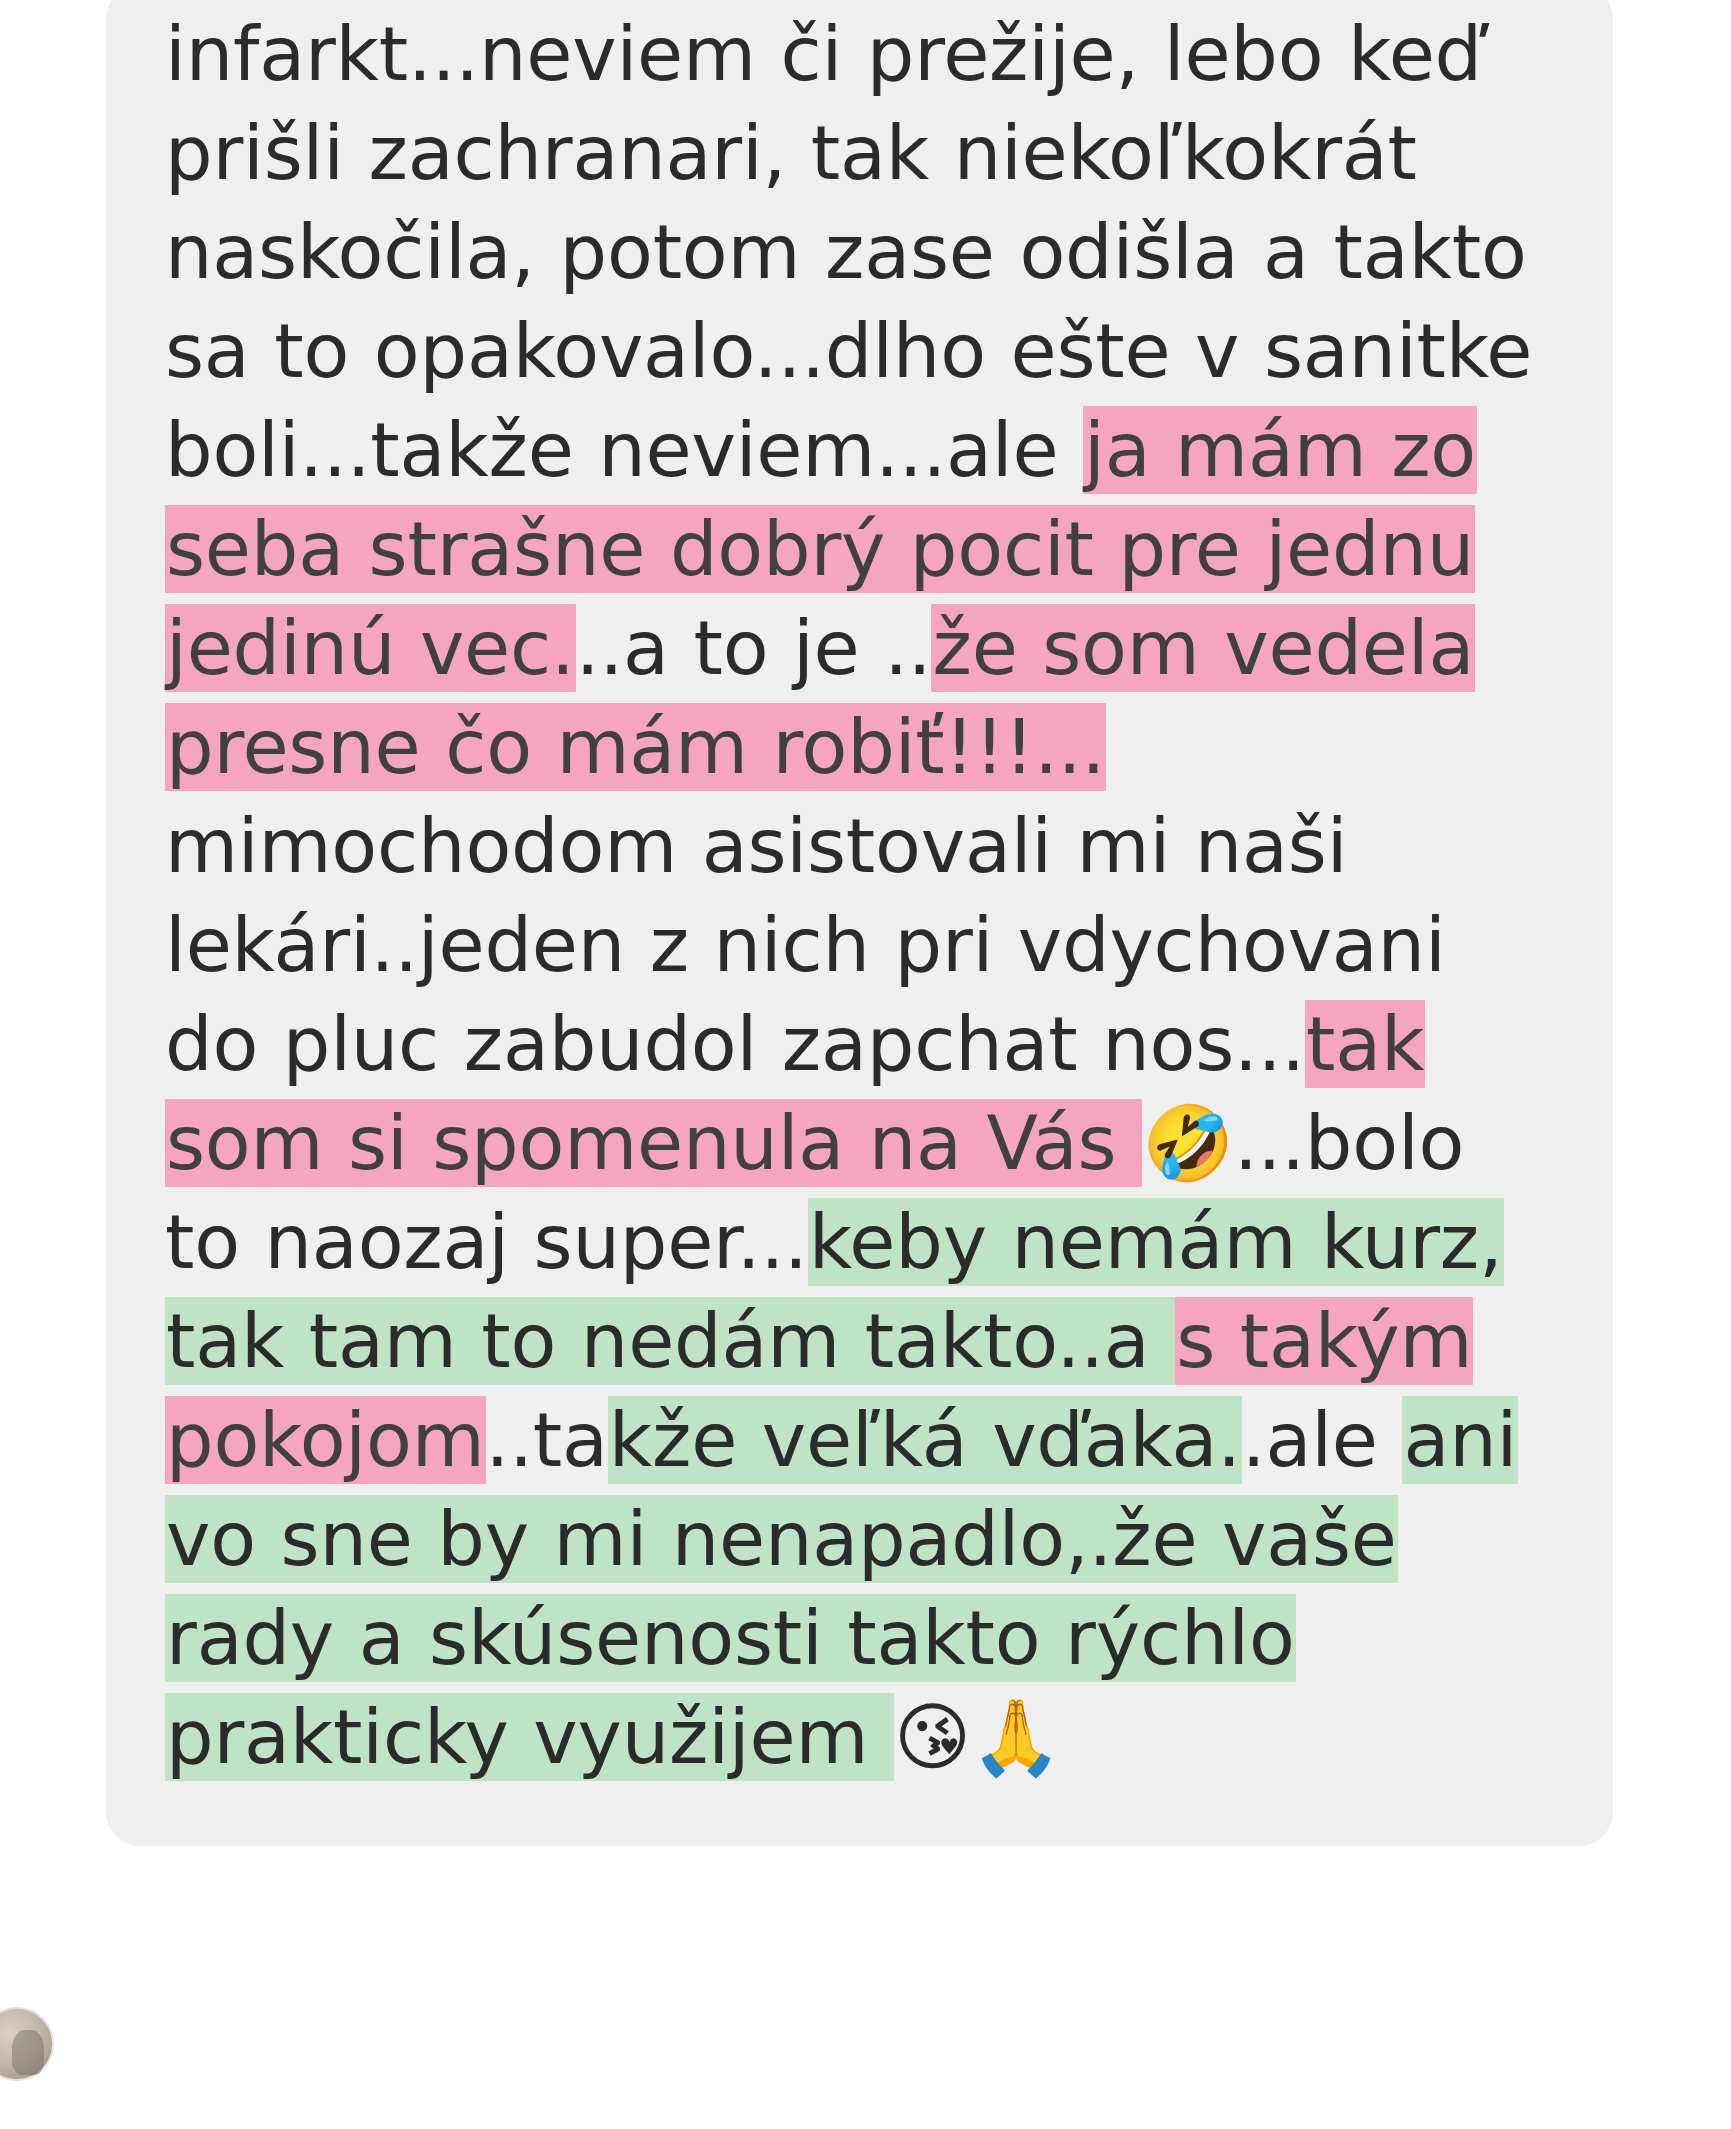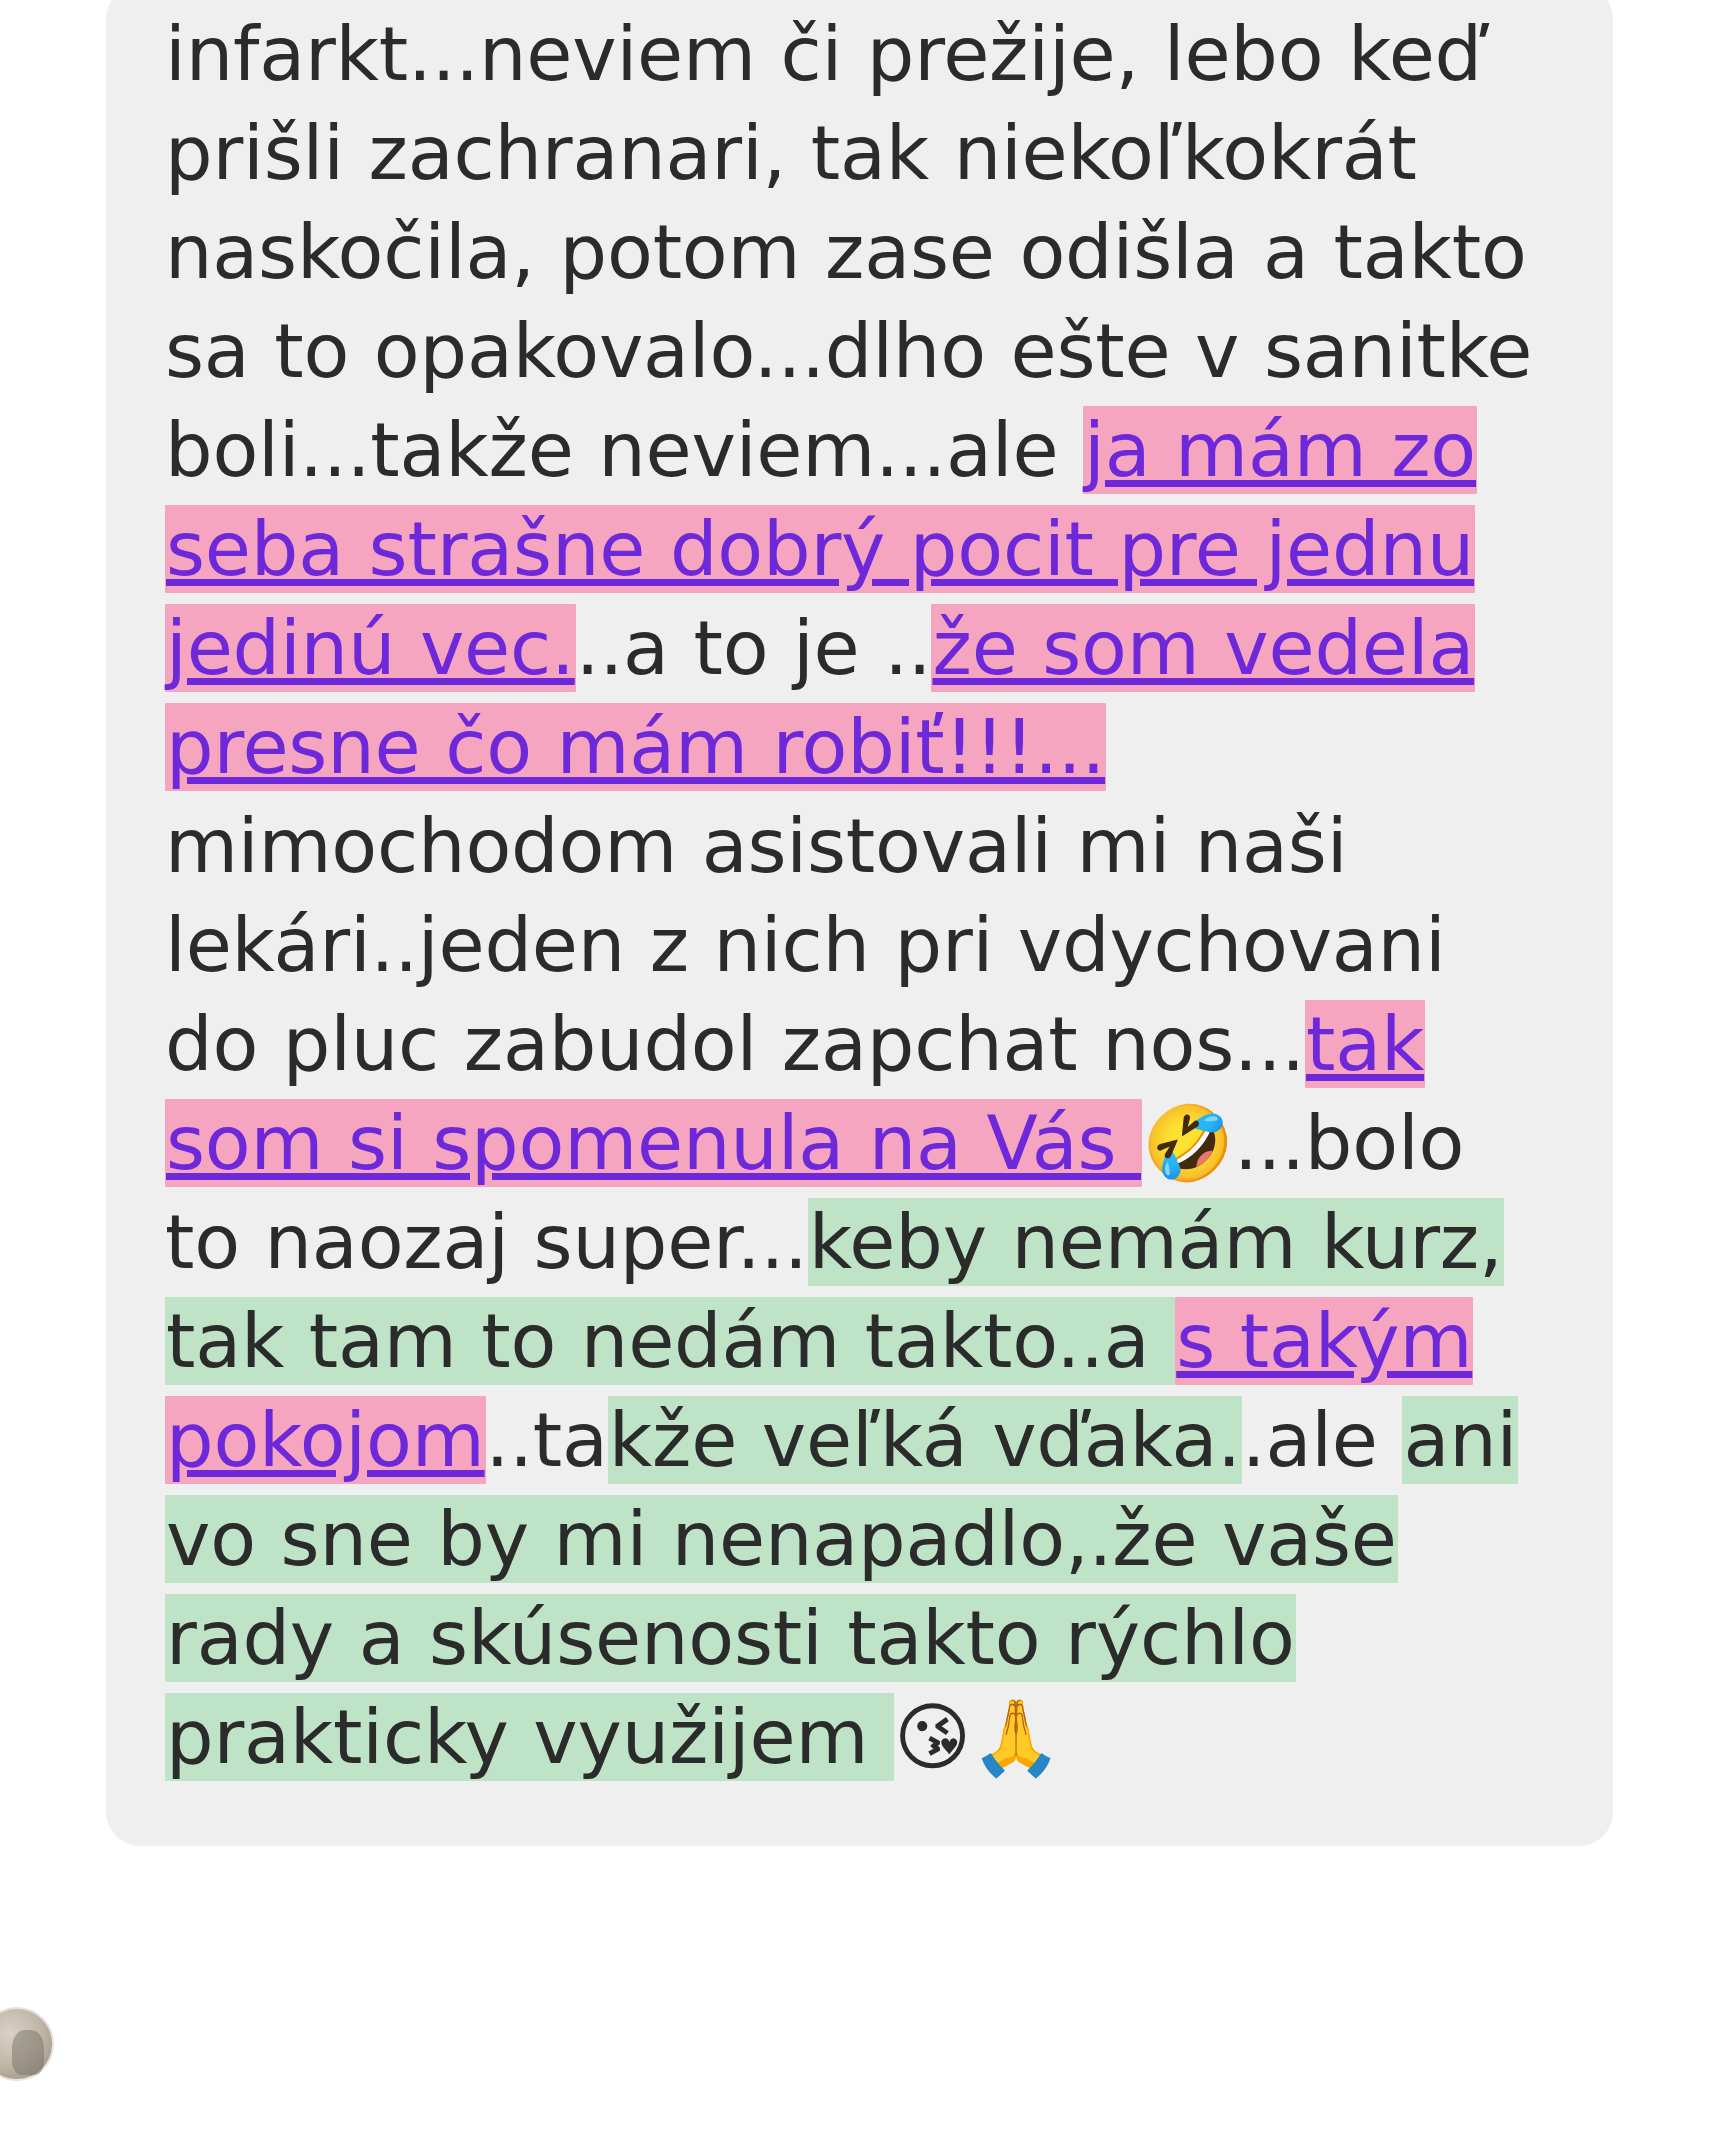--- a/index.html
+++ b/index.html
@@ -33,25 +33,24 @@
   .msg-text {
     font-size: 75px;
     line-height: 1.32;
     color: #2b2b2b;
     letter-spacing: -0.2px;
     word-spacing: 1px;
   }
   
   mark.pink {
     background: #f6a5c0;
-    color: #6d28d9;
+    color: #404040;
     padding: 0 1px;
     border-radius: 1px;
     box-decoration-break: clone;
-    text-decoration: underline;
     -webkit-box-decoration-break: clone;
   }
   mark.green {
     background: #bfe3c6;
     color: #2b2b2b;
     padding: 0 1px;
     border-radius: 1px;
     box-decoration-break: clone;
     -webkit-box-decoration-break: clone;
   }

